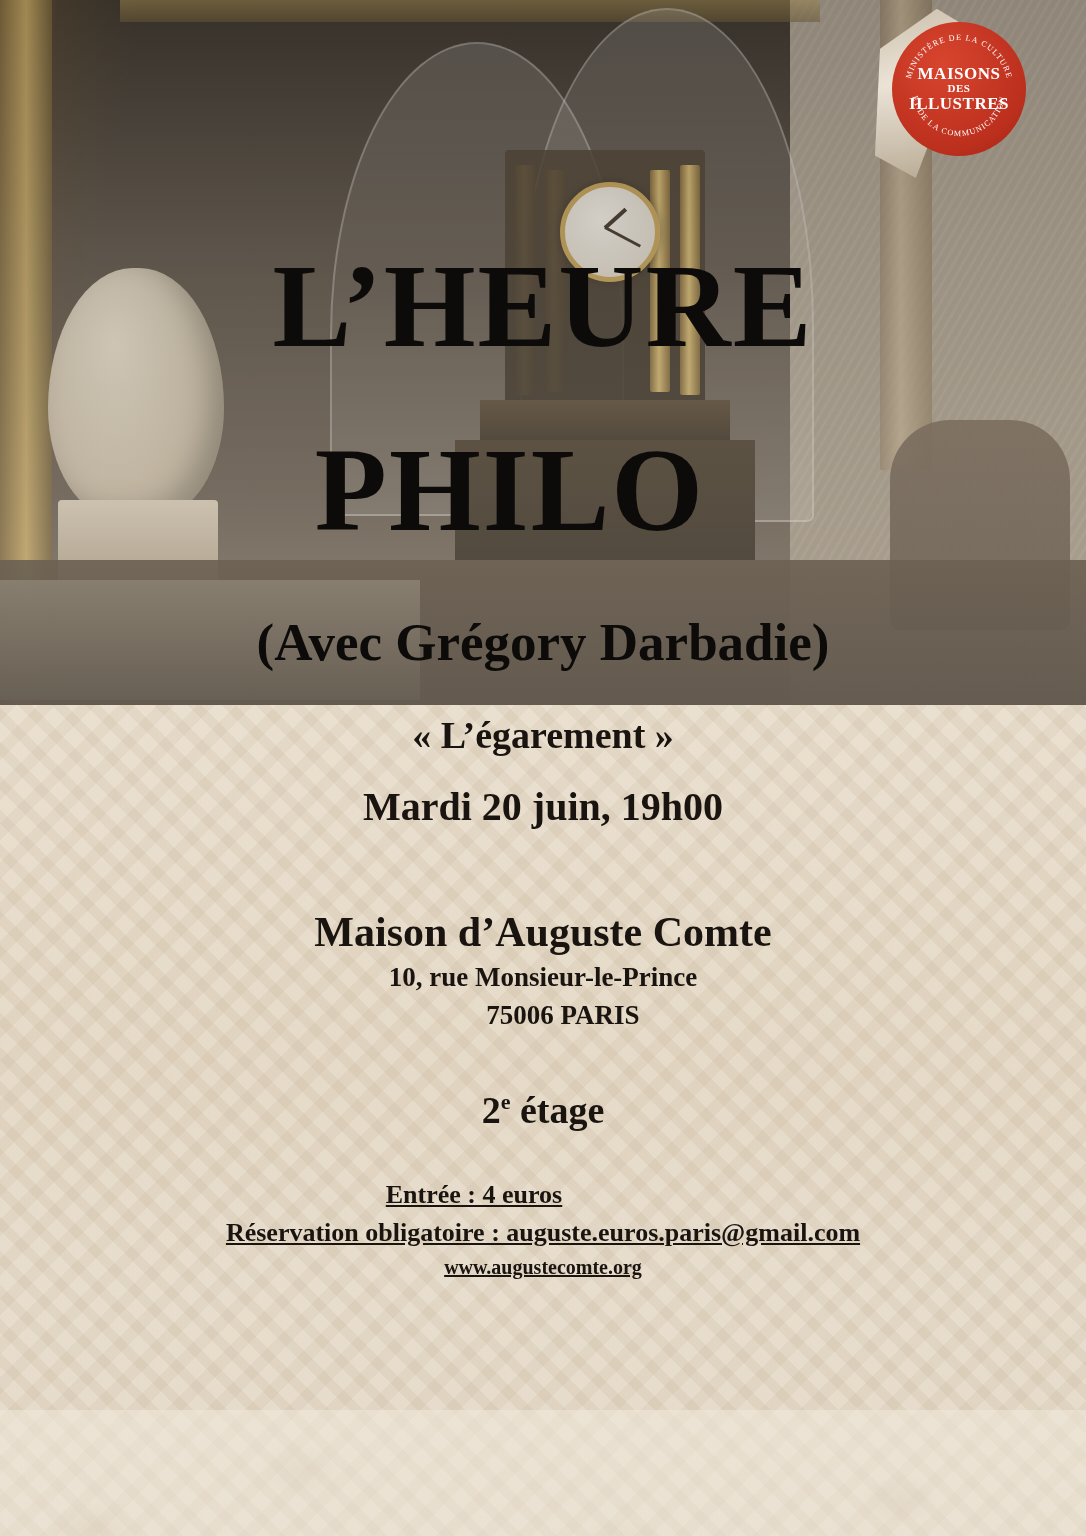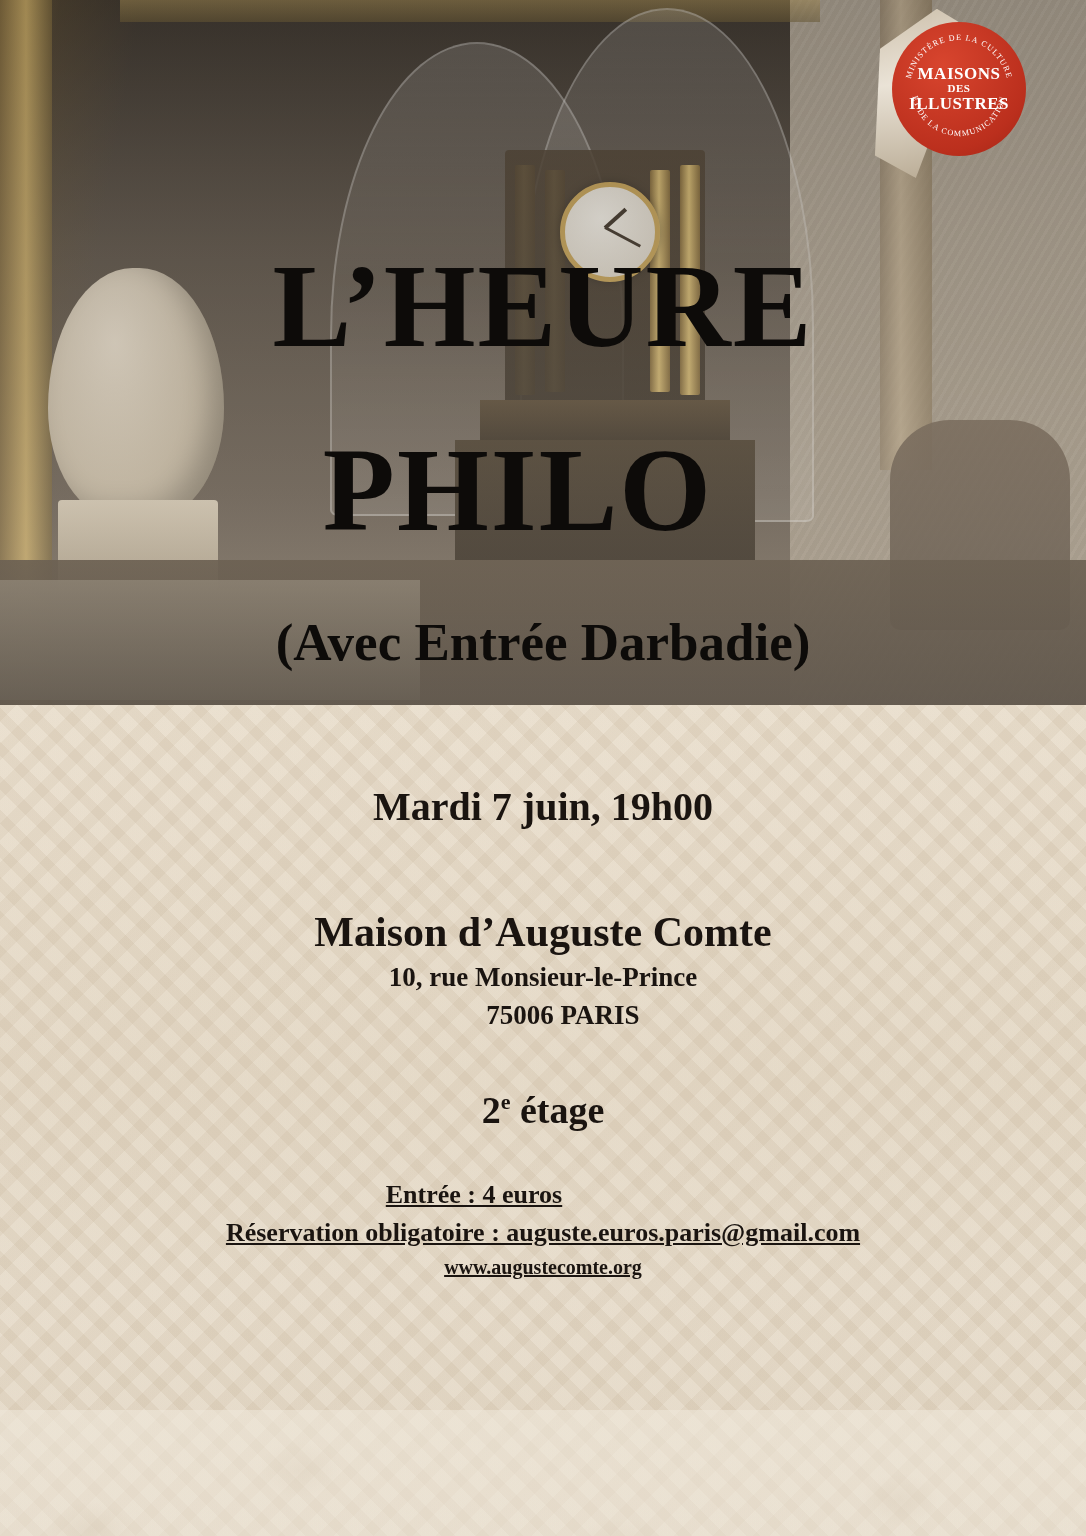--- a/index.html
+++ b/index.html
@@ -248,21 +248,21 @@
     position: absolute;
     left: 0; top: 248px; width: 1086px;
     font-size: 118px;
     font-weight: bold;
     letter-spacing: 2px;
     line-height: 1;
     color: #0d0b09;
   }
   .title-2 {
     position: absolute;
-    left: 8px; top: 432px; width: 1020px;
+    left: 0; top: 432px; width: 1020px;
     font-size: 118px;
     font-weight: bold;
     letter-spacing: 2px;
     line-height: 1;
     color: #0d0b09;
   }
   .subtitle {
     position: absolute;
     left: 0; top: 612px; width: 1086px;
     font-size: 53px;
@@ -392,22 +392,23 @@
     <div class="logo-text">
       <div class="l1">MAISONS</div>
       <div class="l2">DES</div>
       <div class="l3">ILLUSTRES</div>
     </div>
   </div>
 
   <div class="content">
     <div class="title-1">L’HEURE</div>
     <div class="title-2">PHILO</div>
-    <div class="subtitle">(Avec Entrée Darbadie)</div>
-    <div class="datetime">Mardi 7 juin, 19h00</div>
+    <div class="subtitle">(Avec Grégory Darbadie)</div>
+    <div class="theme">« L’égarement »</div>
+    <div class="datetime">Mardi 20 juin, 19h00</div>
     <div class="venue">Maison d’Auguste Comte</div>
     <div class="addr1">10, rue Monsieur-le-Prince</div>
     <div class="addr2">75006 PARIS</div>
     <div class="floor-note"><span>2</span><sup>e</sup><span> étage</span></div>
     <div class="price">Entrée : 4 euros</div>
     <div class="reservation">Réservation obligatoire : auguste.euros.paris@gmail.com</div>
     <div class="website">www.augustecomte.org</div>
   </div>
 
 </div>

